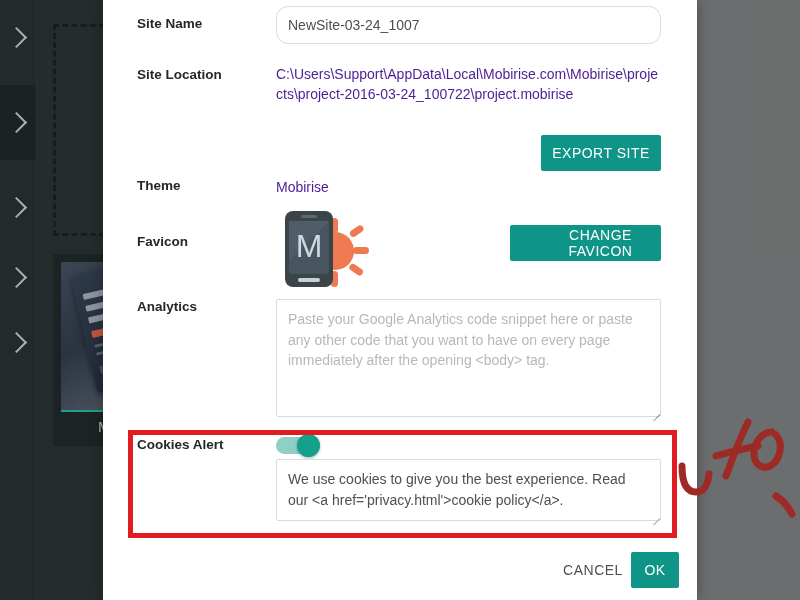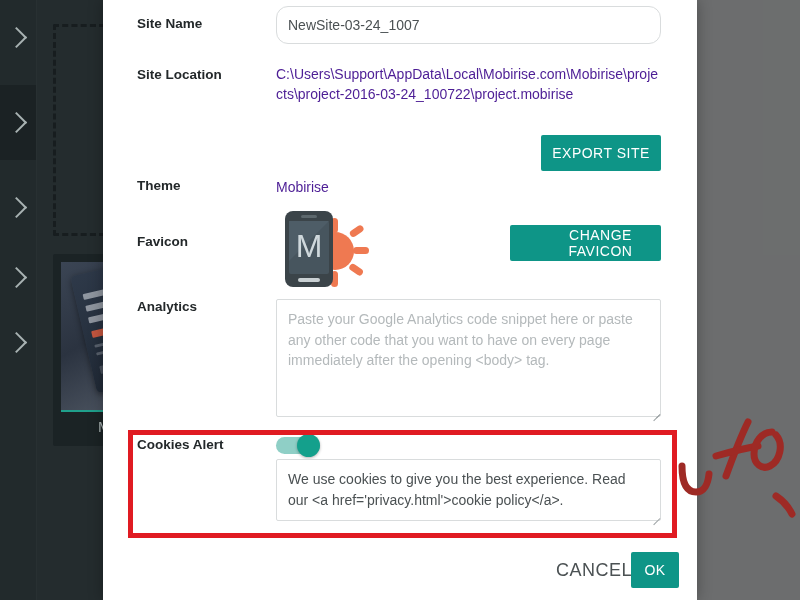--- a/index.html
+++ b/index.html
@@ -192,21 +192,21 @@
     display: flex;
     align-items: center;
     justify-content: center;
   }
   .btn-flat {
     position: absolute;
     border: none;
     background: transparent;
     color: #4b5153;
     font-family: "Liberation Sans", sans-serif;
-    font-size: 18px;
+    font-size: 14px;
     letter-spacing: .5px;
     cursor: pointer;
   }
 
   
   #favicon-logo {
     position: absolute;
     left: 176px; top: 205px;
     width: 92px; height: 88px;
   }

